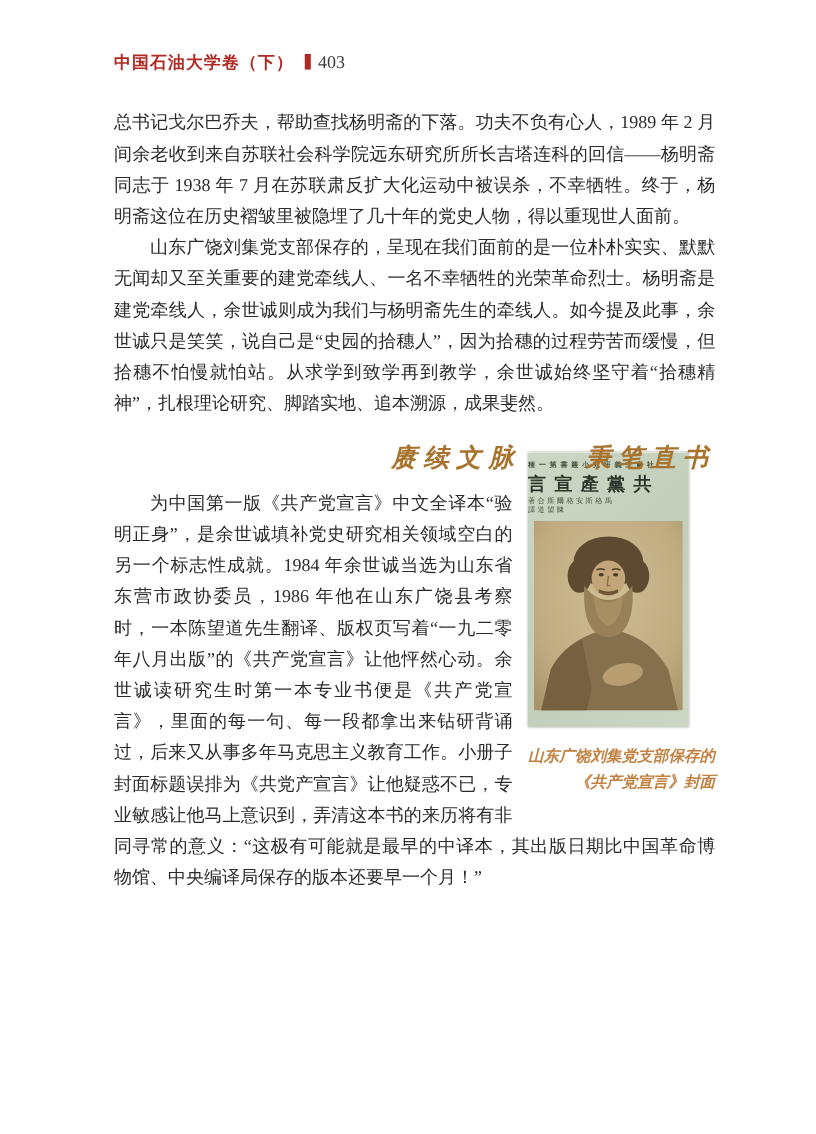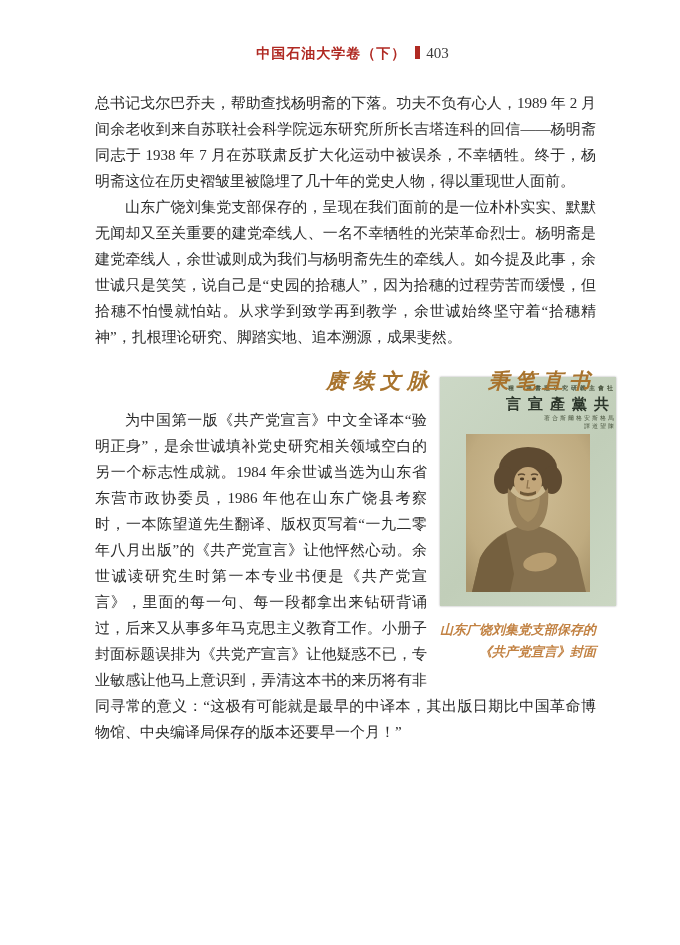--- a/index.html
+++ b/index.html
@@ -1,37 +1,37 @@
 <!DOCTYPE html>
 <html><head>
 <meta charset="utf-8">
 <style>
   html,body{margin:0;padding:0;background:#ffffff;}
   .page{position:relative;width:680px;height:945px;background:#ffffff;overflow:hidden;
         font-family:"Liberation Serif","DejaVu Serif",serif;color:#2b2b2b;}
   
-  .header{position:absolute;top:44px;left:95px;right:70px;text-align:center;
+  .header{position:absolute;top:44px;left:95px;right:70px;text-align:left;
           font-size:14px;line-height:18px;white-space:nowrap;}
   .htitle{color:#b02a23;letter-spacing:1px;font-weight:bold;}
   .hbar{display:inline-block;width:5px;height:13px;background:#b02a23;
         margin:0 6px 0 9px;vertical-align:-1px;}
   .pagenum{color:#3b3b3b;font-size:15px;}
   
   .bodytext{position:absolute;top:90px;left:95px;right:84px;
             font-size:15px;line-height:26px;text-align:justify;}
   .bodytext p{margin:0;text-indent:2em;}
   .bodytext p.noindent{text-indent:0;}
   h2.section{margin:17px 0 12px;text-align:right;color:#a8732d;
              font-size:21px;font-weight:bold;font-style:italic;letter-spacing:6px;
              line-height:28px;}
   
   figure.cover-fig{float:right;width:156px;margin:-30px 0 6px 13px;padding:0;}
-  .cover{width:176px;height:229px;box-sizing:border-box;padding-top:7px;
+  .cover{width:134px;height:229px;box-sizing:border-box;padding-top:7px;
          background:linear-gradient(135deg,#ccd8c6 0%,#c1ceb9 55%,#cbd7c3 100%);
-         box-shadow:0 0 2px rgba(0,0,0,.35);text-align:right;overflow:hidden;}
+         box-shadow:0 0 2px rgba(0,0,0,.35);text-align:left;overflow:hidden;}
   .cov-series{font-size:6px;color:#49543f;letter-spacing:3px;line-height:9px;
               font-weight:bold;white-space:nowrap;}
   .cov-title{font-size:15px;color:#2b352a;letter-spacing:7px;font-weight:bold;
              line-height:19px;margin-top:2px;white-space:nowrap;}
   .cov-tiny{font-size:6px;color:#49543f;letter-spacing:2px;line-height:8px;
             white-space:nowrap;}
   .portrait{display:block;width:124px;height:158px;margin:4px auto 0;}
   .cov-bottom{font-size:10px;color:#333d2e;letter-spacing:10px;line-height:13px;
               margin-top:16px;padding-left:10px;white-space:nowrap;}
   figcaption{margin-top:13px;text-align:right;color:#c28243;

